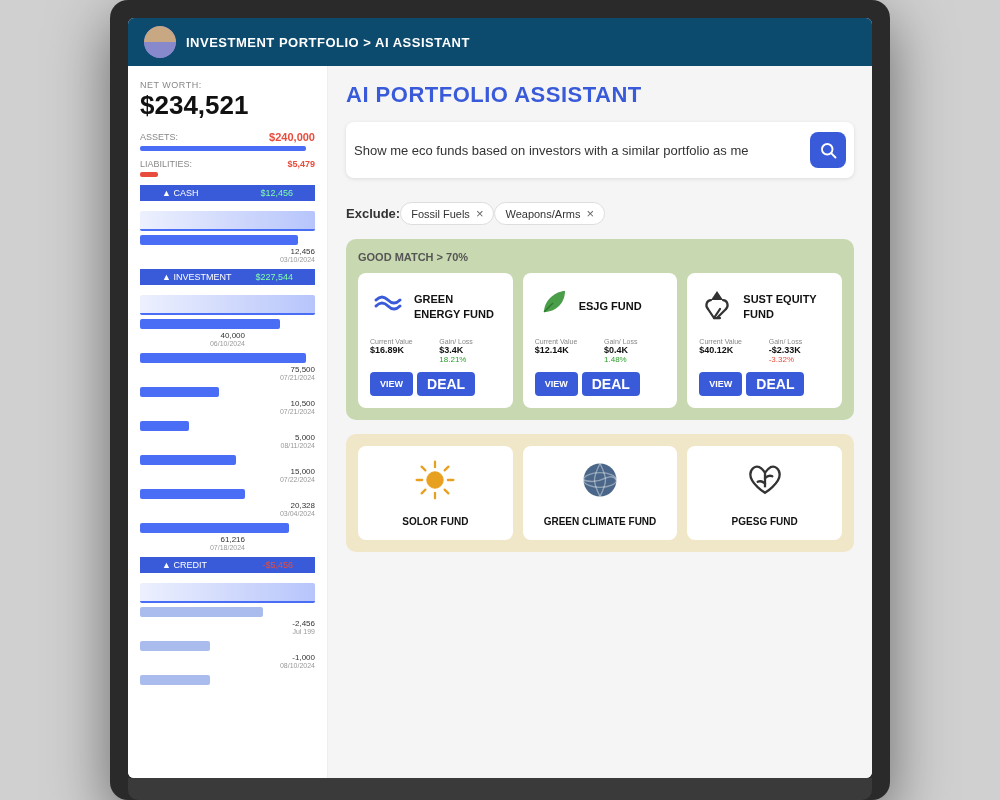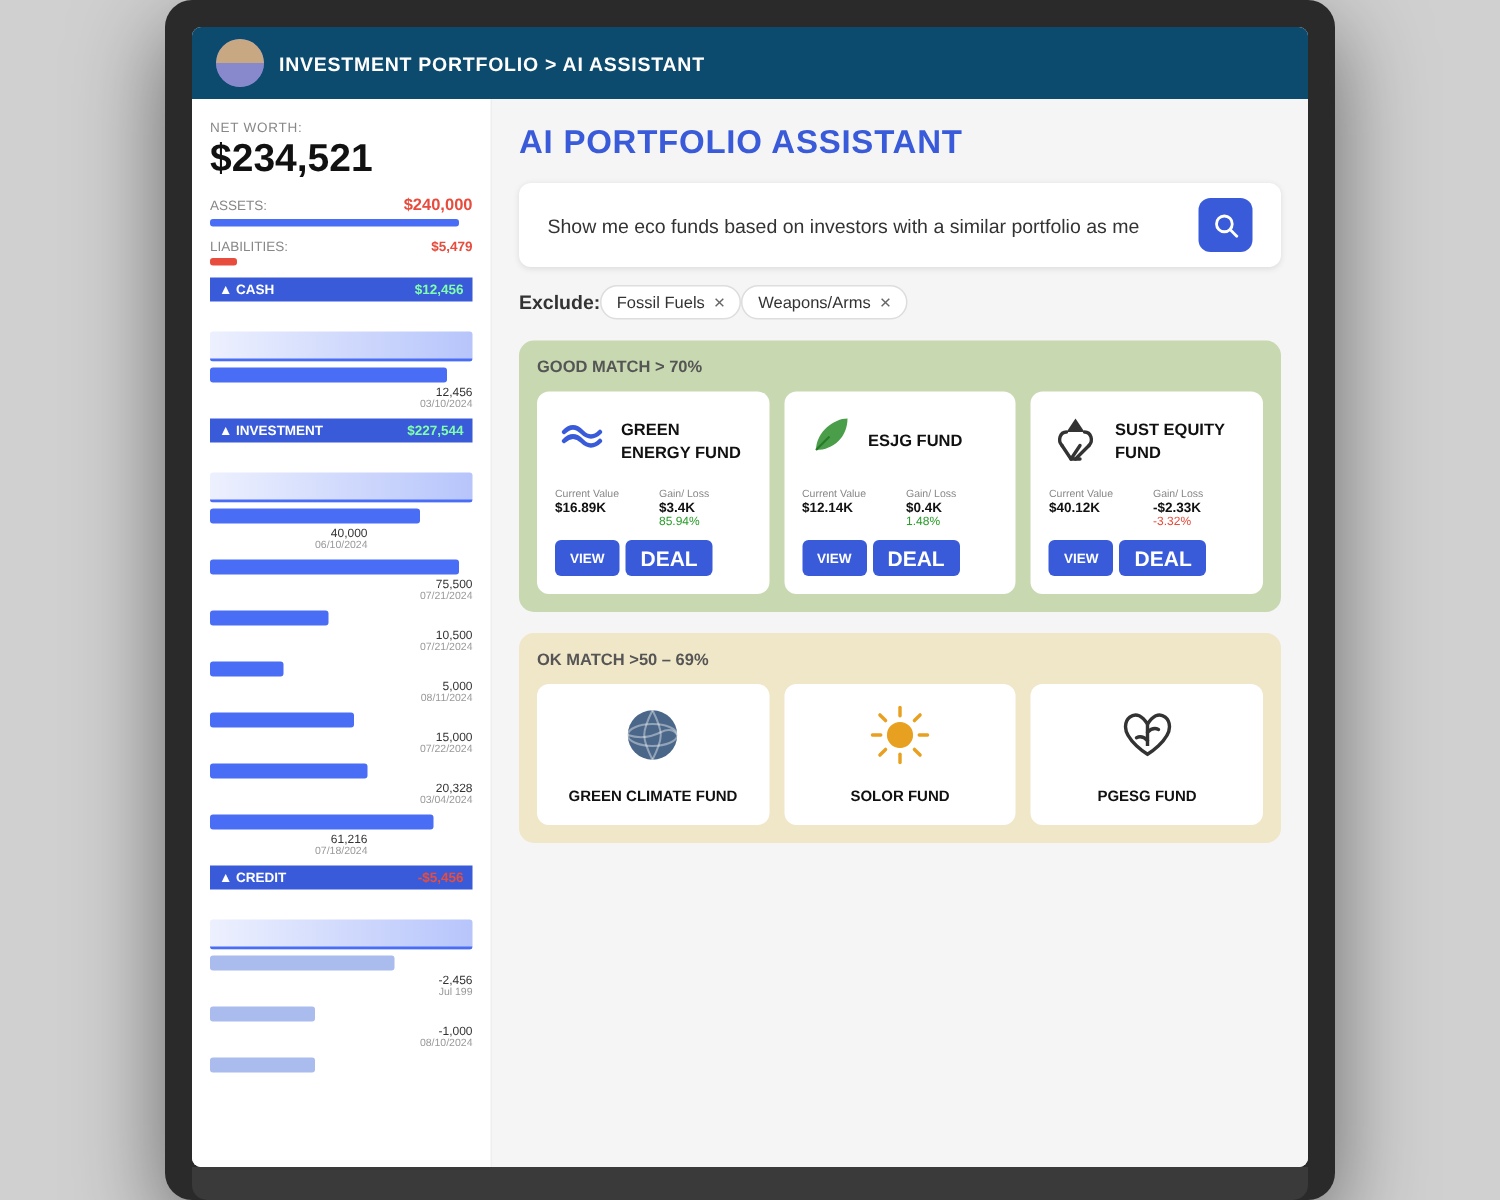--- a/index.html
+++ b/index.html
@@ -125,26 +125,26 @@
       height: 5px;
       background: #4a6df5;
       border-radius: 2px;
       margin-bottom: 8px;
     }
 
     .section-header {
       background: #3a5bd9;
       color: white;
       font-size: 9px;
-      font-weight: bold;
-      padding: 3px 6px;
+      font-weight: normal;
+      padding: 3px 22px;
       display: flex;
       justify-content: space-between;
       align-items: center;
-      margin-bottom: 20px;
+      margin-bottom: 10px;
       margin-top: 6px;
     }
 
     .section-value {
       font-size: 9px;
       color: #7fffaa;
     }
 
     .transaction-bar {
       height: 10px;
@@ -198,22 +198,22 @@
       color: #3a5bd9;
       margin-bottom: 14px;
       letter-spacing: 0.5px;
     }
 
     .search-bar {
       display: flex;
       align-items: center;
       background: white;
       border-radius: 8px;
-      padding: 10px 19px;
-      margin-bottom: 12px;
+      padding: 10px 8px;
+      margin-bottom: 24px;
       box-shadow: 0 1px 4px rgba(0,0,0,0.1);
     }
 
     .search-text {
       flex: 1;
       font-size: 13px;
       color: #333;
     }
 
     .search-icon-btn {
@@ -612,21 +612,21 @@
                 <div class="fund-name">GREEN ENERGY FUND</div>
               </div>
               <div class="fund-metrics">
                 <div class="fund-metric-group">
                   <div class="fund-metric-label">Current Value</div>
                   <div class="fund-metric-value">$16.89K</div>
                 </div>
                 <div class="fund-metric-group">
                   <div class="fund-metric-label">Gain/ Loss</div>
                   <div class="fund-metric-value">$3.4K</div>
-                  <div class="fund-metric-change-pos">85.94%</div>
+                  <div class="fund-metric-change-pos">18.21%</div>
                 </div>
               </div>
               <div class="fund-buttons">
                 <button class="btn-view">VIEW</button>
                 <button class="btn-deal">DEAL</button>
               </div>
             </div>
 
             <div class="fund-card">
               <div class="fund-icon-area">
@@ -682,35 +682,21 @@
               </div>
               <div class="fund-buttons">
                 <button class="btn-view">VIEW</button>
                 <button class="btn-deal">DEAL</button>
               </div>
             </div>
           </div>
         </div>
 
         <div class="ok-match-section">
-          <div class="section-label">OK MATCH &gt;50 – 69%</div>
           <div class="funds-grid">
-
-            <div class="ok-fund-card">
-              <div class="fund-icon globe">
-                <svg width="44" height="44" viewBox="0 0 48 48">
-                  <circle cx="24" cy="24" r="18" fill="#4a6688"></circle>
-                  <path d="M24 6 Q30 18 30 24 Q30 30 24 42" stroke="rgba(255,255,255,0.4)" stroke-width="1.5" fill="none"></path>
-                  <path d="M24 6 Q18 18 18 24 Q18 30 24 42" stroke="rgba(255,255,255,0.4)" stroke-width="1.5" fill="none"></path>
-                  <ellipse cx="24" cy="24" rx="18" ry="8" stroke="rgba(255,255,255,0.4)" stroke-width="1.5" fill="none"></ellipse>
-                  <path d="M6 24 Q18 28 30 22 Q38 18 42 24" stroke="rgba(255,255,255,0.4)" stroke-width="1.5" fill="none"></path>
-                </svg>
-              </div>
-              <div class="ok-fund-name">GREEN CLIMATE FUND</div>
-            </div>
 
             <div class="ok-fund-card">
               <div class="fund-icon solar">
                 <svg width="44" height="44" viewBox="0 0 48 48">
                   <circle cx="24" cy="24" r="9" fill="#e8a020" stroke="#e8a020"></circle>
                   <g stroke="#e8a020" stroke-width="2.5" stroke-linecap="round">
                     <line x1="24" y1="4" x2="24" y2="10"></line>
                     <line x1="24" y1="38" x2="24" y2="44"></line>
                     <line x1="4" y1="24" x2="10" y2="24"></line>
                     <line x1="38" y1="24" x2="44" y2="24"></line>
@@ -718,20 +704,33 @@
                     <line x1="34.5" y1="34.5" x2="38.6" y2="38.6"></line>
                     <line x1="38.6" y1="9.4" x2="34.5" y2="13.5"></line>
                     <line x1="13.5" y1="34.5" x2="9.4" y2="38.6"></line>
                   </g>
                 </svg>
               </div>
               <div class="ok-fund-name">SOLOR FUND</div>
             </div>
 
             <div class="ok-fund-card">
+              <div class="fund-icon globe">
+                <svg width="44" height="44" viewBox="0 0 48 48">
+                  <circle cx="24" cy="24" r="18" fill="#4a6688"></circle>
+                  <path d="M24 6 Q30 18 30 24 Q30 30 24 42" stroke="rgba(255,255,255,0.4)" stroke-width="1.5" fill="none"></path>
+                  <path d="M24 6 Q18 18 18 24 Q18 30 24 42" stroke="rgba(255,255,255,0.4)" stroke-width="1.5" fill="none"></path>
+                  <ellipse cx="24" cy="24" rx="18" ry="8" stroke="rgba(255,255,255,0.4)" stroke-width="1.5" fill="none"></ellipse>
+                  <path d="M6 24 Q18 28 30 22 Q38 18 42 24" stroke="rgba(255,255,255,0.4)" stroke-width="1.5" fill="none"></path>
+                </svg>
+              </div>
+              <div class="ok-fund-name">GREEN CLIMATE FUND</div>
+            </div>
+
+            <div class="ok-fund-card">
               <div class="fund-icon heart">
                 <svg width="44" height="44" viewBox="0 0 48 48" fill="none" stroke="#333" stroke-width="2.5">
                   <path d="M24 38 C24 38 8 28 8 18 C8 12 13 8 18 10 C20 11 22 13 24 16 C26 13 28 11 30 10 C35 8 40 12 40 18 C40 28 24 38 24 38Z"></path>
                   <line x1="24" y1="16" x2="24" y2="32"></line>
                   <path d="M24 22 Q28 18 32 20" stroke-linecap="round"></path>
                   <path d="M24 28 Q20 24 16 26" stroke-linecap="round"></path>
                 </svg>
               </div>
               <div class="ok-fund-name">PGESG FUND</div>
             </div>

